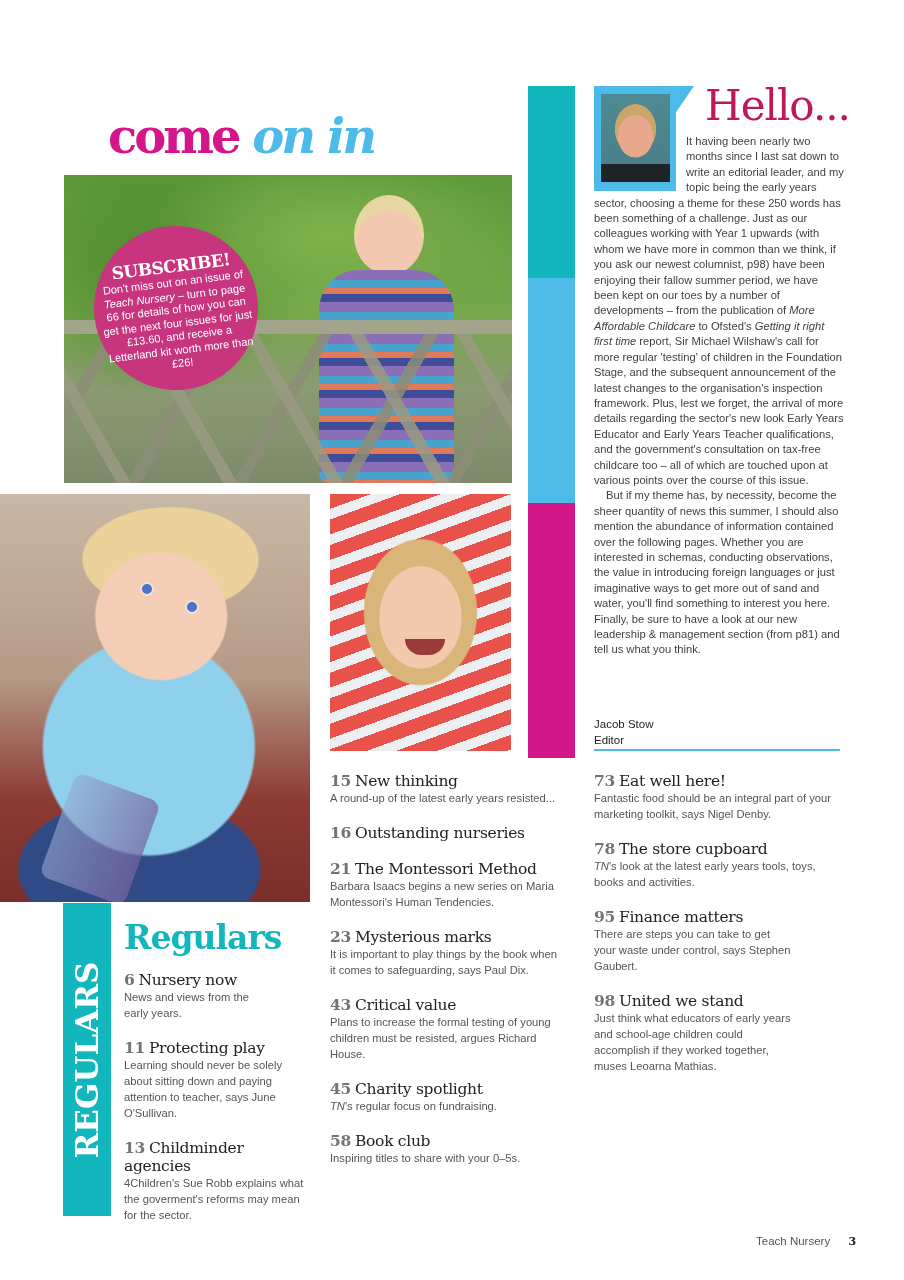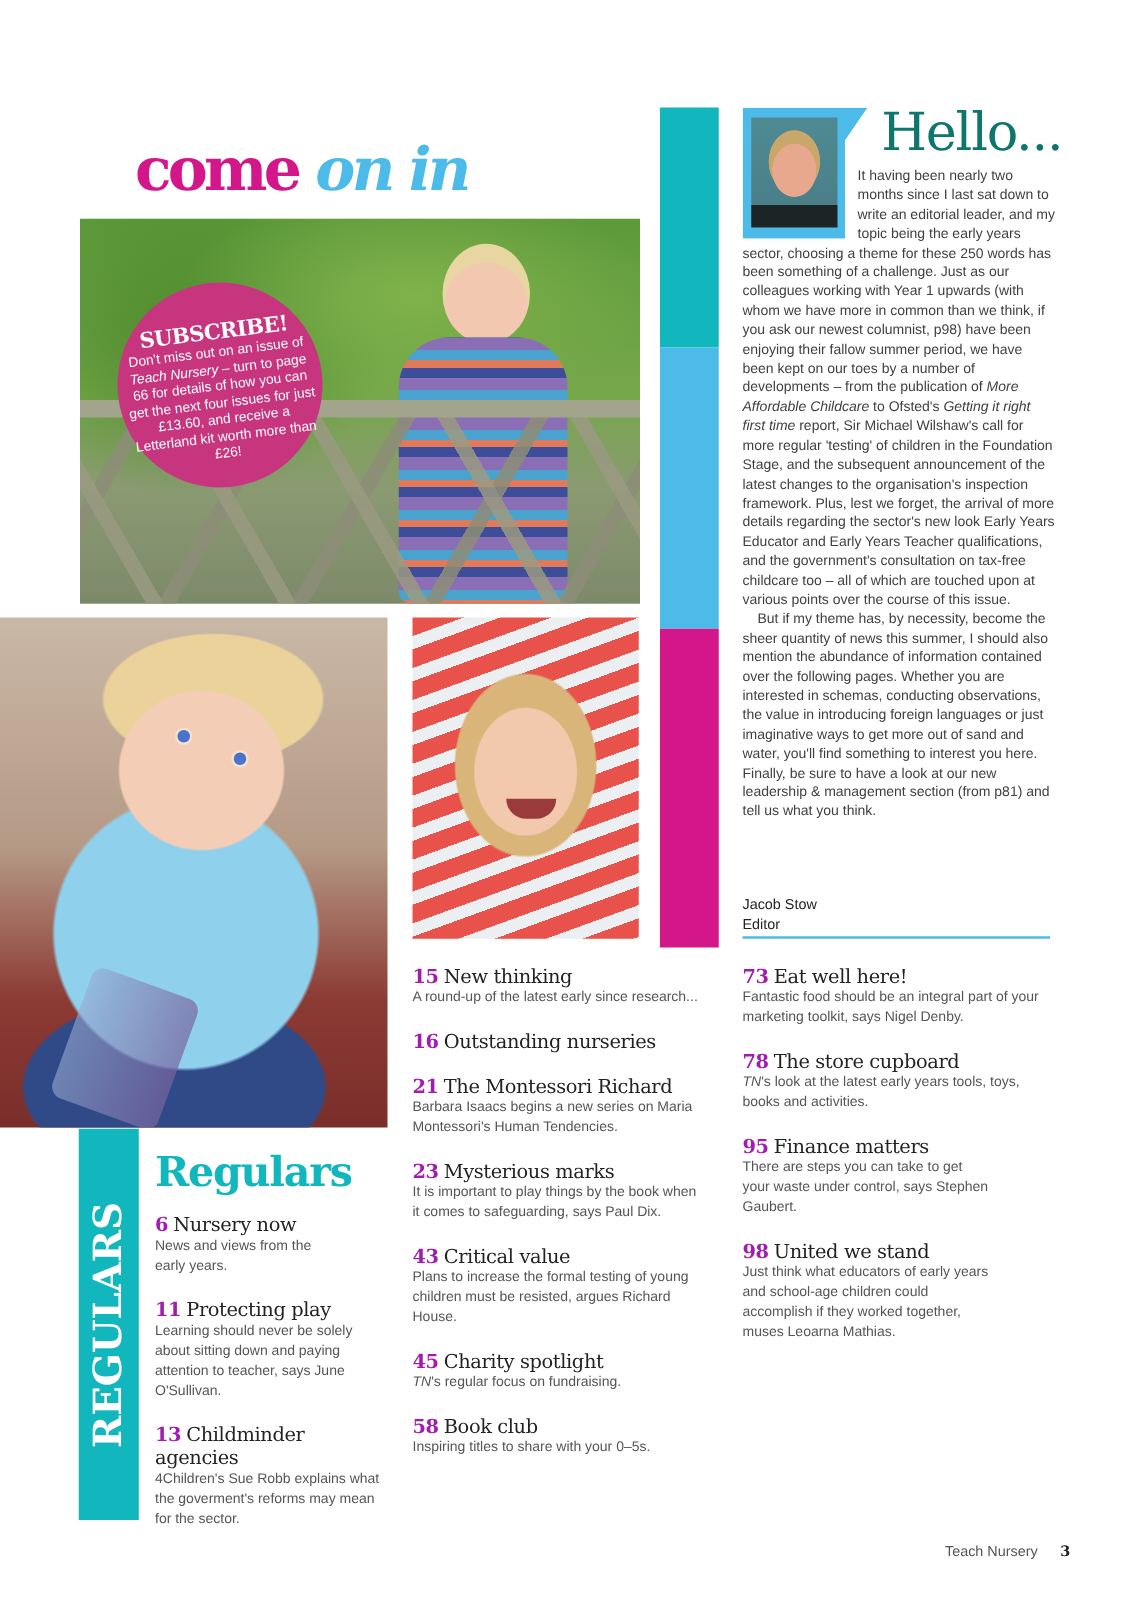--- a/index.html
+++ b/index.html
@@ -89,40 +89,40 @@
   }
   .editor-photo {
     position: absolute; left: 601px; top: 94px; width: 69px; height: 88px;
     background:
       radial-gradient(ellipse 36% 34% at 50% 48%, #e8a88e 0 70%, transparent 72%),
       radial-gradient(ellipse 42% 40% at 50% 40%, #c9a66a 0 70%, transparent 72%),
       linear-gradient(180deg, #4f8a93 0%, #4a7f88 80%, #1c2426 80%, #1c2426 100%);
   }
   .hello {
     position: absolute; left: 705px; top: 82px; font-family: "DejaVu Serif", serif; font-weight: 300;
-    font-size: 42px; line-height: 48px; color: #0f766e; letter-spacing: -1px;
+    font-size: 42px; line-height: 48px; color: #be185d; letter-spacing: -1px;
   }
   .editorial {
     position: absolute; left: 594px; top: 134px; width: 250px;
     font-size: 11.2px; line-height: 15.4px; color: #3f3f3f;
   }
   .editorial .float-spacer { float: left; width: 92px; height: 60px; }
   .editorial p + p { text-indent: 12px; }
   .editorial em { font-style: italic; }
   .signoff { position: absolute; left: 594px; top: 716px; font-size: 11.5px; line-height: 16px; color: #222; }
   .signoff .role { font-weight: normal; }
   .rule { position: absolute; left: 594px; top: 749px; width: 246px; height: 2px; background: #4dbbe9; }
 
   
   .toc-col { position: absolute; }
   .entry { margin-bottom: 18px; }
   .entry .ttl {
     font-family: "DejaVu Serif", serif; font-size: 15.5px; line-height: 18px; color: #222; letter-spacing: -.3px;
   }
-  .entry .num { color: #a21caf; font-weight: bold; margin-right: 4px; }
+  .entry .num { color: #737373; font-weight: bold; margin-right: 4px; }
   .entry .desc { font-size: 11.2px; line-height: 16px; color: #555; }
   .entry .desc em { font-style: italic; }
 
   .col-mid { left: 330px; top: 772px; width: 230px; }
   .col-right { left: 594px; top: 772px; width: 250px; }
   .col-left { left: 124px; top: 971px; width: 180px; }
 
   .regulars-tab {
     position: absolute; left: 63px; top: 903px; width: 48px; height: 313px; background: #12b6bd;
   }
@@ -184,27 +184,27 @@
 
 <div class="signoff">
   <div>Jacob Stow</div>
   <div class="role">Editor</div>
 </div>
 <div class="rule"></div>
 
 <div class="toc-col col-mid">
   <div class="entry">
     <div class="ttl"><span class="num">15</span><span>New thinking</span></div>
-    <div class="desc">A round-up of the latest early since research...</div>
+    <div class="desc">A round-up of the latest early years resisted...</div>
   </div>
   <div class="entry">
     <div class="ttl"><span class="num">16</span><span>Outstanding nurseries</span></div>
   </div>
   <div class="entry">
-    <div class="ttl"><span class="num">21</span><span>The Montessori Richard</span></div>
+    <div class="ttl"><span class="num">21</span><span>The Montessori Method</span></div>
     <div class="desc">Barbara Isaacs begins a new series on Maria Montessori's Human Tendencies.</div>
   </div>
   <div class="entry">
     <div class="ttl"><span class="num">23</span><span>Mysterious marks</span></div>
     <div class="desc">It is important to play things by the book when it comes to safeguarding, says Paul Dix.</div>
   </div>
   <div class="entry">
     <div class="ttl"><span class="num">43</span><span>Critical value</span></div>
     <div class="desc">Plans to increase the formal testing of young children must be resisted, argues Richard House.</div>
   </div>

